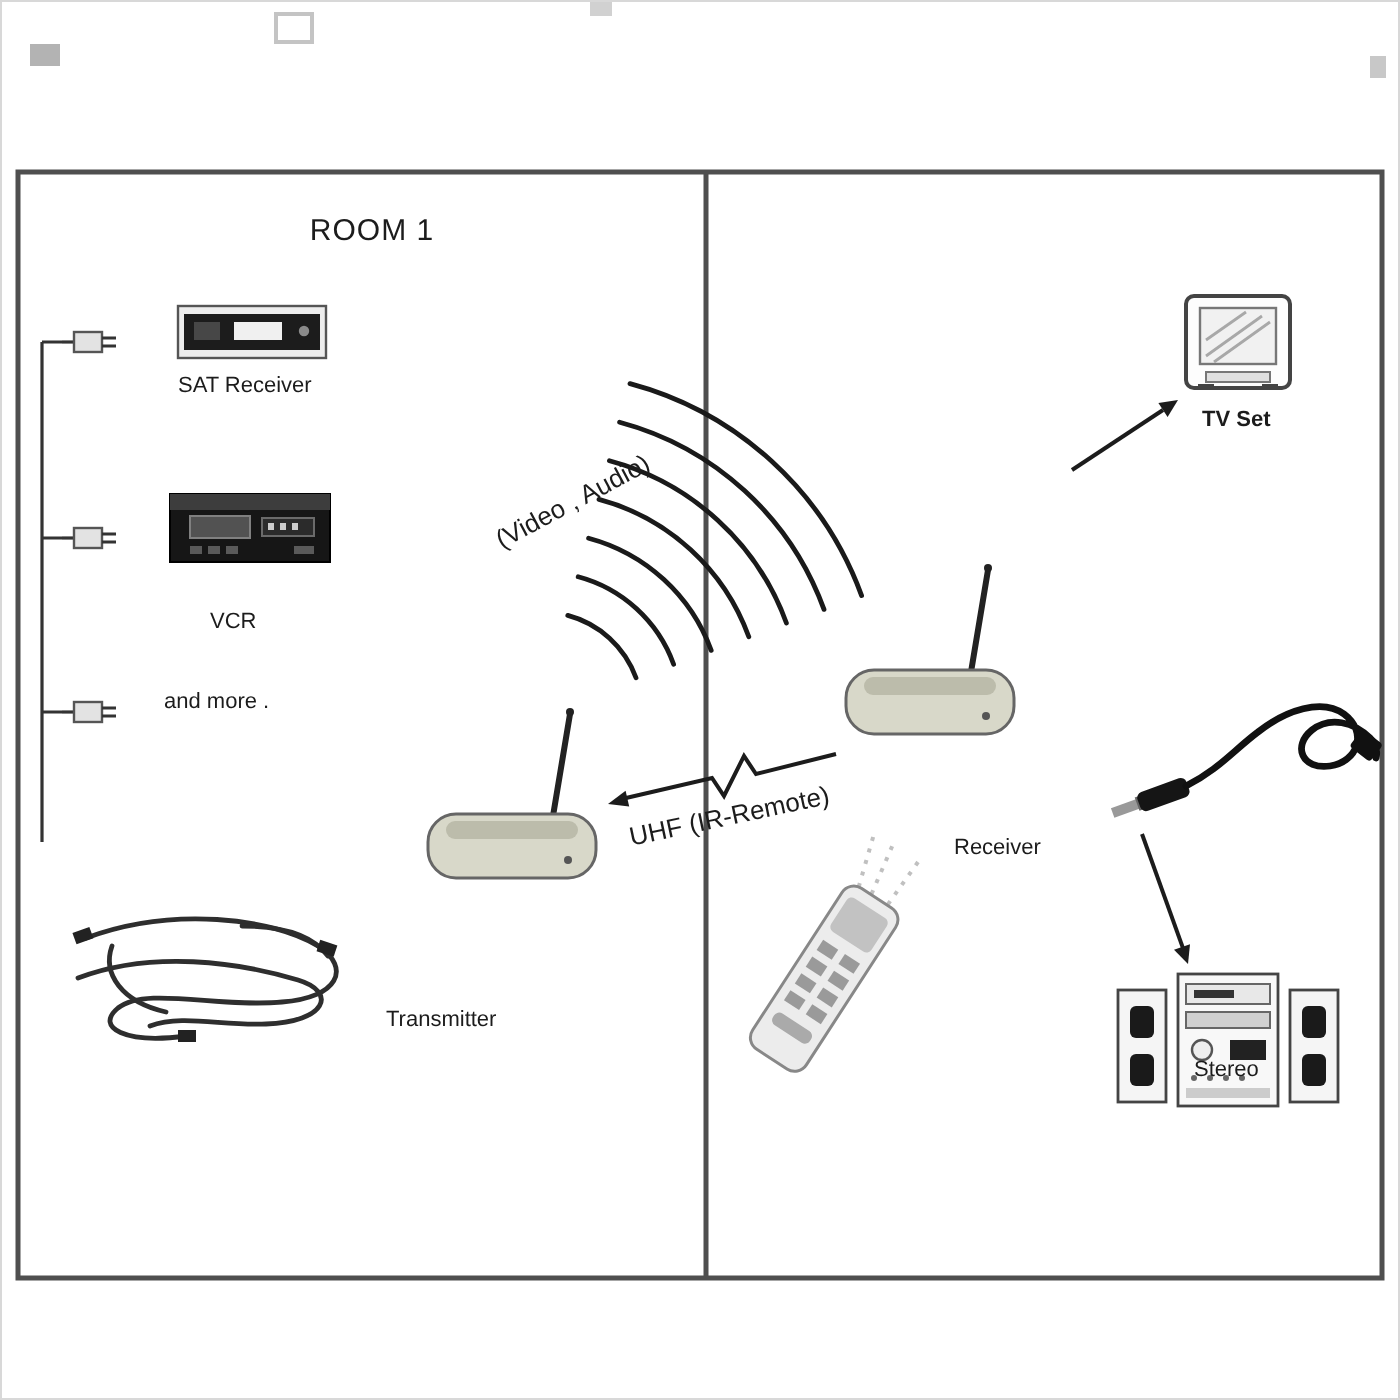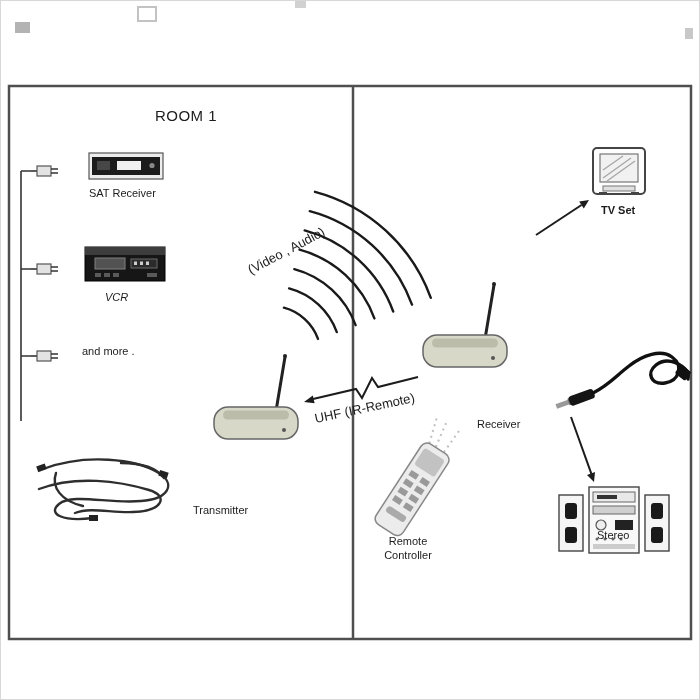--- a/index.html
+++ b/index.html
@@ -182,25 +182,24 @@
       <rect x="2" y="2" width="9" height="6" fill="#9a9a9a"></rect>
       <rect x="-11" y="12" width="9" height="6" fill="#9a9a9a"></rect>
       <rect x="2" y="12" width="9" height="6" fill="#9a9a9a"></rect>
       <rect x="-11" y="24" width="22" height="7" rx="3" fill="#aaaaaa"></rect>
     </g>
   </svg>
 
   <div class="label title" style="left:130px;top:106px;width:110px;">ROOM 1</div>
 
   <div class="label" style="left:88px;top:186px;">SAT Receiver</div>
-  <div class="label" style="left:104px;top:290px;font-style:italic;">VCR</div>
+  <div class="label" style="left:104px;top:304px;">VCR</div>
   <div class="label" style="left:81px;top:344px;">and more .</div>
   <div class="label" style="left:192px;top:503px;">Transmitter</div>
 
   <div class="label" style="left:600px;top:203px;font-weight:bold;">TV Set</div>
   <div class="label" style="left:476px;top:417px;">Receiver</div>
-  <div class="label wrap" style="left:366px;top:534px;width:82px;">Remote Controller</div>
   <div class="label" style="left:596px;top:528px;">Stereo</div>
 
   <div class="label rot-av" style="left:248px;top:262px;">(Video , Audio)</div>
   <div class="label rot-uhf" style="left:314px;top:410px;">UHF (IR-Remote)</div>
 
 </div>
 
 </body></html>

